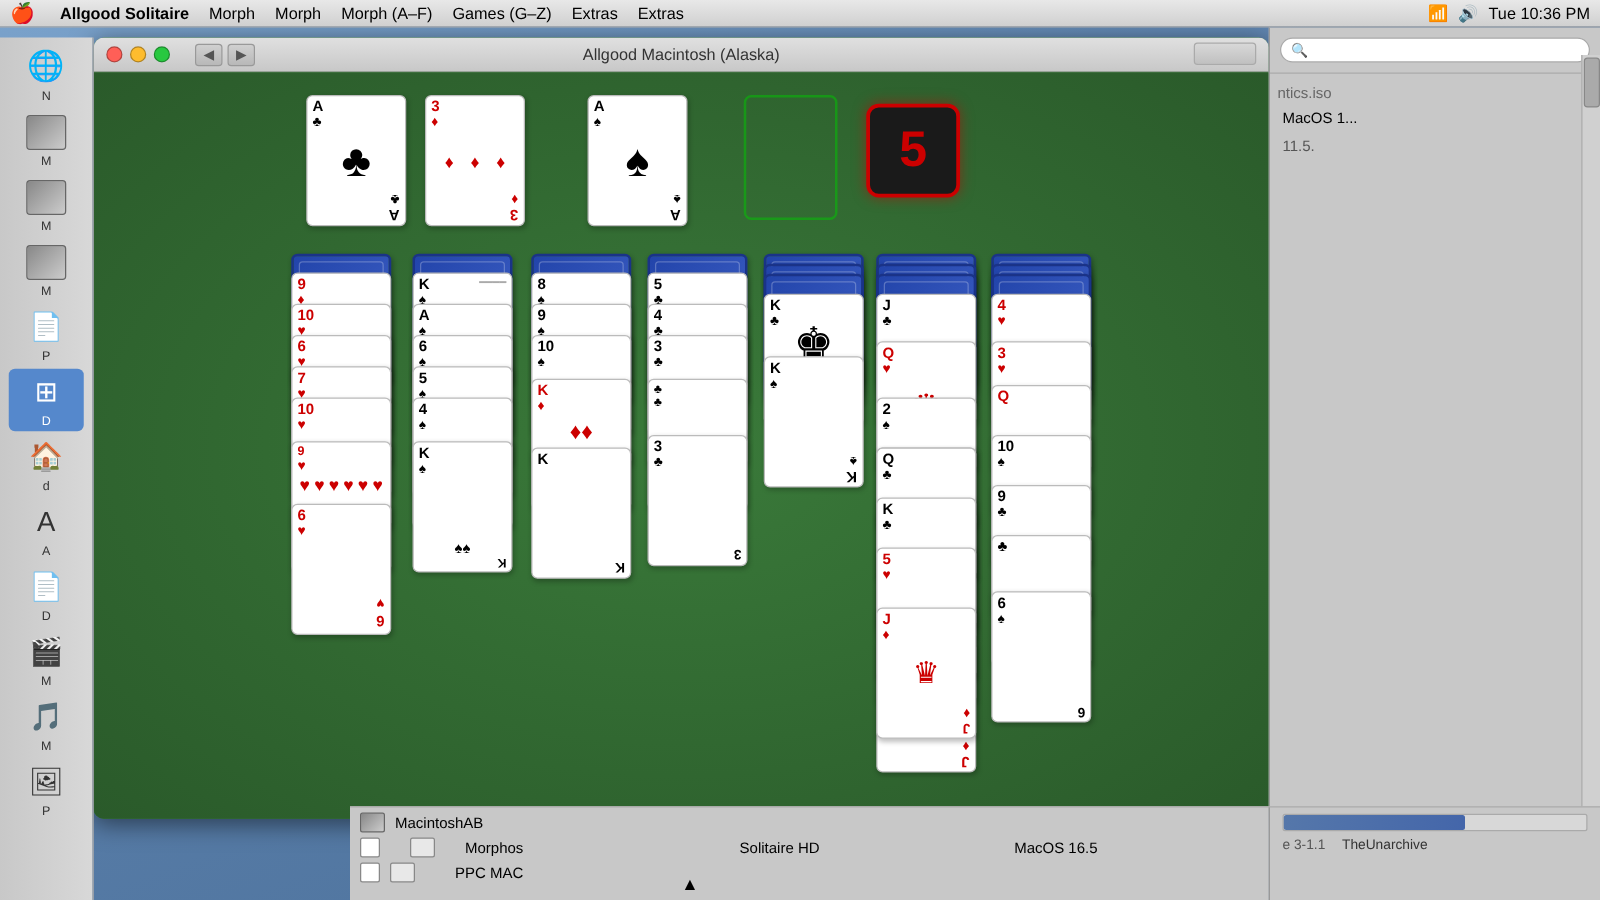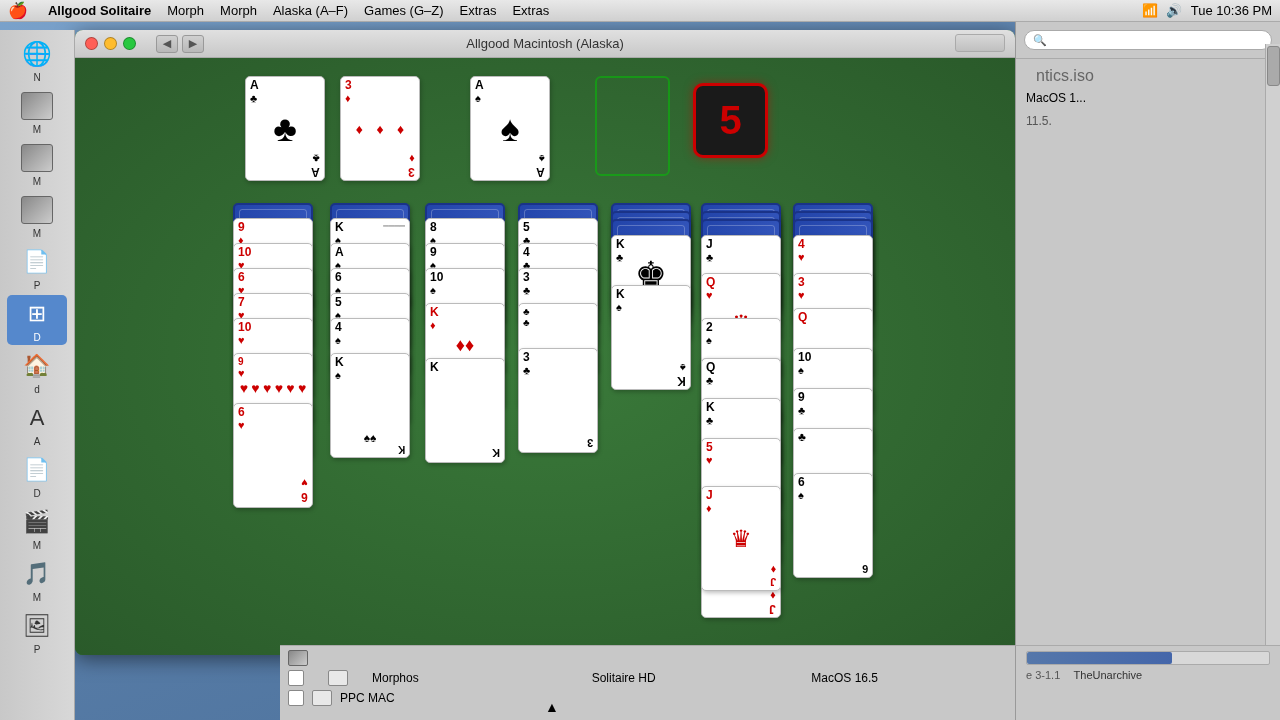--- a/index.html
+++ b/index.html
@@ -343,21 +343,21 @@
 </head>
 <body>
 
 <div class="desktop"></div>
 
 <div class="menubar">
   <span class="menubar-apple">🍎</span>
   <span class="menubar-item app-name">Allgood Solitaire</span>
   <span class="menubar-item">Morph</span>
   <span class="menubar-item">Morph</span>
-  <span class="menubar-item">Alaska (A–F)</span>
+  <span class="menubar-item">Morph (A–F)</span>
   <span class="menubar-item">Games (G–Z)</span>
   <span class="menubar-item">Extras</span>
   <span class="menubar-item">Extras</span>
   <div class="menubar-right">
     <span>📶</span>
     <span>🔊</span>
     <span>Tue 10:36 PM</span>
   </div>
 </div>
 
@@ -420,21 +420,21 @@
 
 <div style="position:absolute;top:22px;right:0;width:265px;height:698px;background:#c8c8c8;border-left:1px solid #999;z-index:40;">
 
   <div style="padding:8px;border-bottom:1px solid #aaa;">
     <div style="background:white;border:1px solid #aaa;border-radius:10px;height:20px;display:flex;align-items:center;padding:0 8px;">
       <span style="font-size:11px;color:#888;">🔍</span>
     </div>
   </div>
 
   <div style="padding:5px 0;">
-    <div style="padding:3px 20px;font-size:16px;color:#666;">ntics.iso</div>
+    <div style="padding:3px 6px;font-size:12px;color:#666;">ntics.iso</div>
     <div style="padding:3px 10px;font-size:12px;">MacOS 1...</div>
     <div style="padding:6px 10px;font-size:12px;color:#555;">11.5.</div>
   </div>
 
   <div class="scrollbar">
     <div class="scrollbar-thumb"></div>
   </div>
 </div>
 
 <div class="app-window">
@@ -741,34 +741,35 @@
   </div>
   <span class="desktop-icon-label">TheUnarchive...</span>
 </div>
 
 <div style="position:absolute;bottom:0;left:280px;right:265px;height:75px;background:#c8c8c8;border-top:1px solid #aaa;z-index:60;">
 
   <div style="display:flex;flex-direction:column;padding:2px 0;">
 
     <div style="display:flex;align-items:center;padding:2px 8px;font-size:12px;gap:8px;" class="table-row">
       <div style="width:20px;height:16px;background:linear-gradient(135deg,#888,#ccc);border-radius:2px;border:1px solid #666;"></div>
+      <span style="flex:2;">MacintoshAB</span>
     </div>
 
     <div style="display:flex;align-items:center;padding:2px 8px;font-size:12px;gap:24px;" class="table-row">
       <div style="width:16px;height:16px;background:white;border:1px solid #888;border-radius:2px;"></div>
       <div style="width:20px;height:16px;background:#e8e8e8;border-radius:2px;border:1px solid #888;"></div>
       <span style="flex:2;">Morphos</span>
       <span style="flex:2;">Solitaire HD</span>
       <span style="flex:2;">MacOS 16.5</span>
     </div>
 
     <div style="display:flex;align-items:center;padding:2px 8px;font-size:12px;gap:8px;" class="table-row">
       <div style="width:16px;height:16px;background:white;border:1px solid #888;border-radius:2px;"></div>
       <div style="width:20px;height:16px;background:#e8e8e8;border-radius:2px;border:1px solid #888;"></div>
-      <span style="flex:2;">PPC MAC</span>
+      <span style="flex:2;margin-left:24px;">PPC MAC</span>
       <span style="flex:2;"></span>
       <span style="flex:2;"></span>
     </div>
   </div>
 
   <div style="position:absolute;bottom:5px;left:265px;font-size:14px;">▲</div>
 </div>
 
 <div style="position:absolute;bottom:0;right:0;width:265px;height:75px;background:#c8c8c8;border-top:1px solid #aaa;border-left:1px solid #999;z-index:61;">
   <div style="padding:5px 10px;font-size:12px;">

